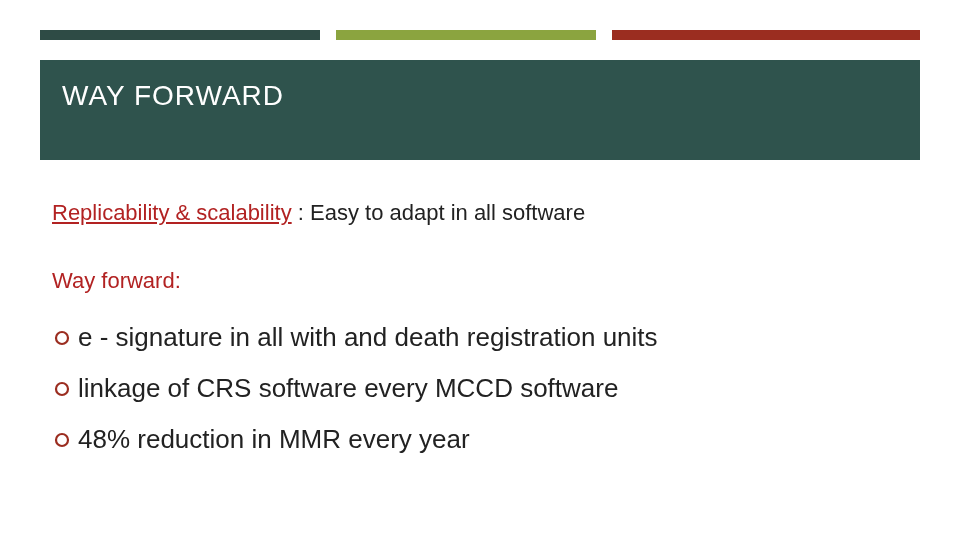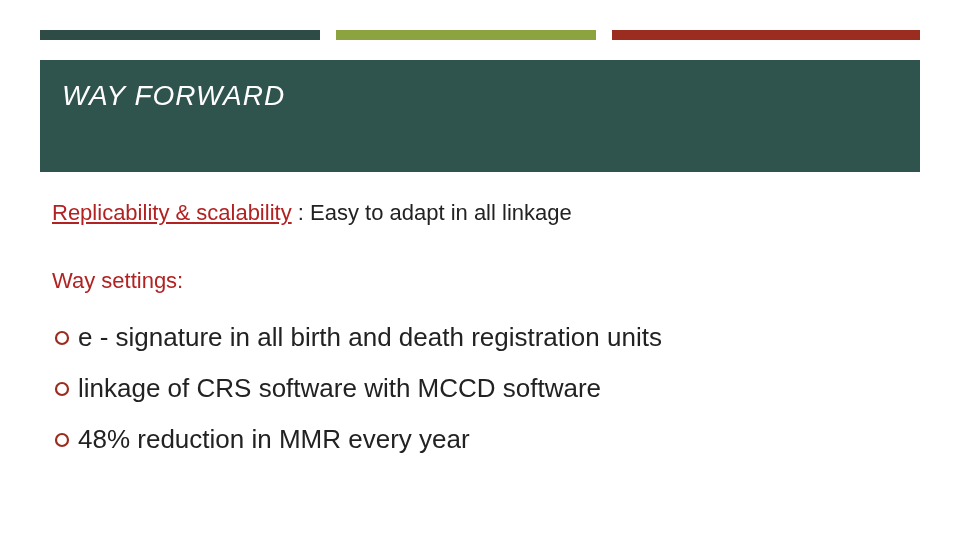--- a/index.html
+++ b/index.html
@@ -6,21 +6,21 @@
   html, body { width: 960px; height: 540px; background: #fff; font-family: Arial, Helvetica, sans-serif; }
   .slide { position: relative; width: 960px; height: 540px; background: #fff; }
 
   .topbar { position: absolute; left: 40px; top: 30px; width: 880px; height: 10px; display: flex; }
   .topbar .seg { height: 10px; }
   .seg-dark { background: #2e4b45; }
   .seg-gap  { background: #ffffff; }
   .seg-olive{ background: #8ba43f; }
   .seg-red  { background: #9b2d20; }
 
-  .titleband { position: absolute; left: 40px; top: 60px; width: 880px; height: 112px; background: #2f534d; display: flex; align-items: flex-start; font-style: italic; }
+  .titleband { position: absolute; left: 40px; top: 60px; width: 880px; height: 100px; background: #2f534d; display: flex; align-items: flex-start; }
   .titleband h1 { color: #ffffff; font-size: 28px; font-weight: 400; letter-spacing: 1px; padding: 20px 22px; }
 
   .body { position: absolute; left: 52px; top: 200px; width: 856px; color: #222; }
 
   .line-replic { font-size: 22px; margin-bottom: 42px; }
   .line-replic .label { color: #b22222; text-decoration: underline; }
   .line-replic .rest  { color: #222; }
 
   .line-wayfwd { font-size: 22px; color: #b22222; margin-bottom: 28px; }
 
@@ -43,41 +43,41 @@
     <div class="seg seg-red" style="width:308px"></div>
   </div>
 
   <div class="titleband">
     <h1>WAY FORWARD</h1>
   </div>
 
   <div class="body">
 
     <div class="line-replic">
-      <span class="label">Replicability &amp; scalability</span><span class="rest"> :  </span><span class="rest">Easy to adapt in all linkage</span>
+      <span class="label">Replicability &amp; scalability</span><span class="rest"> :  </span><span class="rest">Easy to adapt in all software</span>
     </div>
 
-    <div class="line-wayfwd">Way settings:</div>
+    <div class="line-wayfwd">Way forward:</div>
 
     <ul class="bullets">
       <li>
         <span class="bullet-icon">
             <svg viewBox="0 0 16 16">
               <circle cx="8" cy="8" r="6"></circle>
             </svg>
           </span>
-        <span>e - signature in all birth and death registration units</span>
+        <span>e - signature in all with and death registration units</span>
       </li>
       <li>
         <span class="bullet-icon">
             <svg viewBox="0 0 16 16">
               <circle cx="8" cy="8" r="6"></circle>
             </svg>
           </span>
-        <span>linkage of CRS software with MCCD software</span>
+        <span>linkage of CRS software every MCCD software</span>
       </li>
       <li>
         <span class="bullet-icon">
             <svg viewBox="0 0 16 16">
               <circle cx="8" cy="8" r="6"></circle>
             </svg>
           </span>
         <span>48% reduction in MMR every year</span>
       </li>
     </ul>

